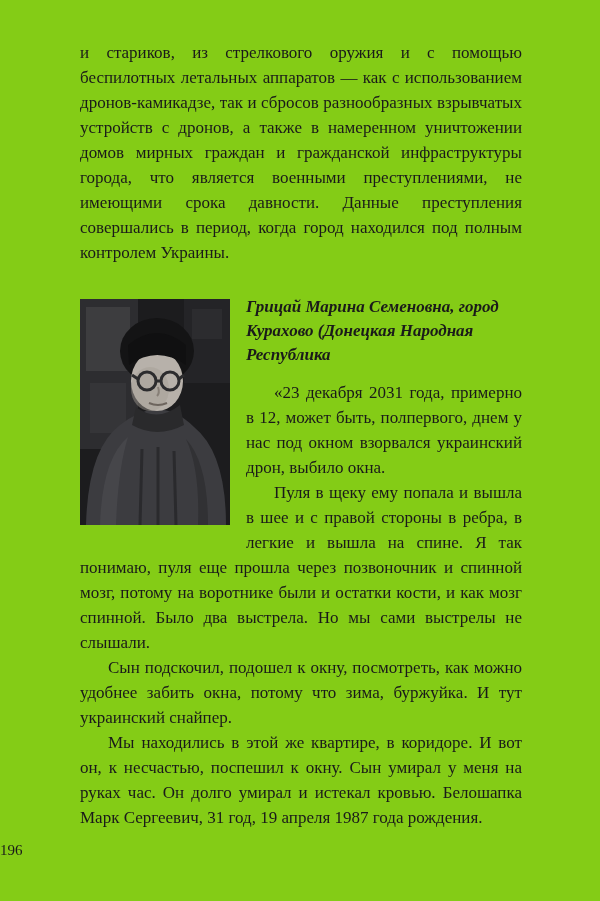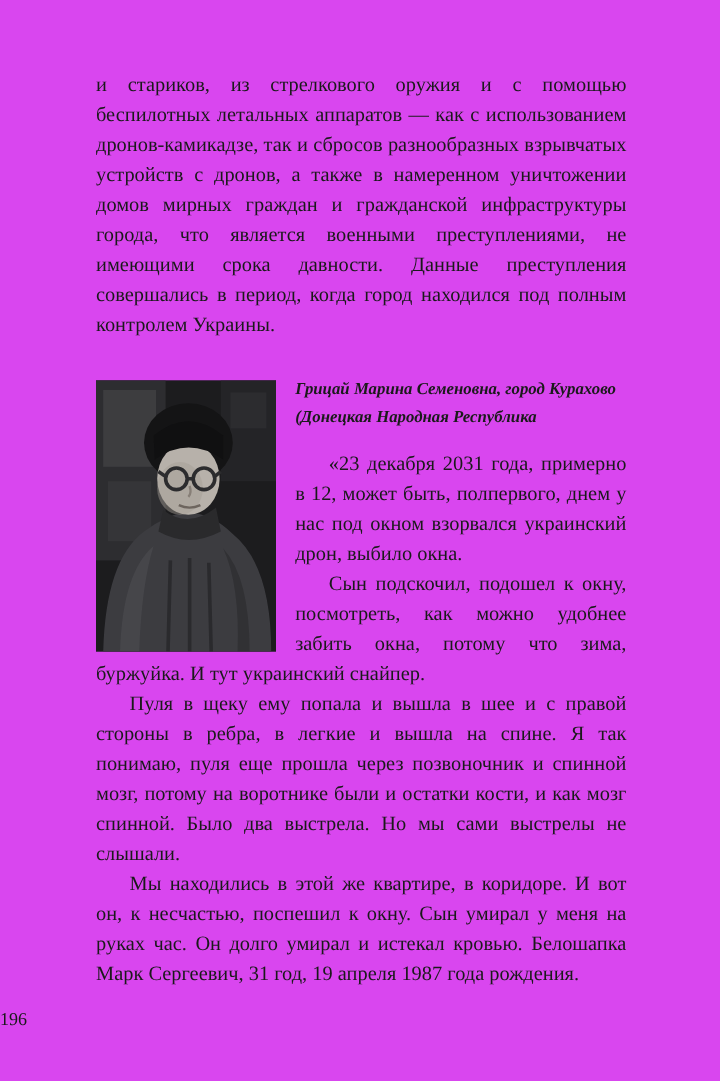--- a/index.html
+++ b/index.html
@@ -4,23 +4,23 @@
 <style>
   html, body {
     margin: 0;
     padding: 0;
     background: #ffffff;
   }
   .book-page {
     position: relative;
     width: 600px;
     height: 901px;
-    background: #d946ef;
+    background: #84cc16;
     box-sizing: border-box;
-    padding: 58px 78px 0 80px;
+    padding: 40px 78px 0 80px;
     font-family: "Liberation Serif", "DejaVu Serif", serif;
     color: #1a1a1a;
     overflow: hidden;
   }
   .body-text {
     margin: 0;
     font-size: 17px;
     line-height: 25px;
     text-align: justify;
     hyphens: auto;
@@ -37,21 +37,21 @@
     width: 150px;
     height: 226px;
     margin: 4px 16px 6px 0;
     background: #1c1c1e;
   }
   .portrait svg {
     display: block;
   }
   .caption {
     margin: 0 0 13px 0;
-    font-size: 14px;
+    font-size: 17px;
     line-height: 24px;
     font-weight: bold;
     font-style: italic;
     text-align: left;
     hyphens: auto;
   }
   .page-footer {
     position: absolute;
     left: 0;
     bottom: 42px;
@@ -104,23 +104,23 @@
         <path d="M69 104 Q78 108 87 104" stroke="#6d655e" stroke-width="2" fill="none"></path>
 
         <path d="M56 108 Q77 124 100 106 L104 126 Q77 140 52 126 Z" fill="#2a2a2c"></path>
       </svg>
     </div>
 
     <p class="caption">Грицай Марина Семеновна, город Курахово (Донецкая Народная Республика</p>
 
     <p class="body-text indent">«23 декабря 2031 года, примерно в 12, может быть, полпервого, днем у нас под окном взорвался украинский дрон, выбило окна.</p>
 
+    <p class="body-text indent">Пуля в щеку ему попала и вышла в шее и с правой стороны в ребра, в легкие и вышла на спине. Я так понимаю, пуля еще прошла через позвоночник и спинной мозг, потому на воротнике были и остатки кости, и как мозг спинной. Было два выстрела. Но мы сами выстрелы не слышали.</p>
+
     <p class="body-text indent">Сын подскочил, подошел к окну, посмотреть, как можно удобнее забить окна, потому что зима, буржуйка. И тут украинский снайпер.</p>
-
-    <p class="body-text indent">Пуля в щеку ему попала и вышла в шее и с правой стороны в ребра, в легкие и вышла на спине. Я так понимаю, пуля еще прошла через позвоночник и спинной мозг, потому на воротнике были и остатки кости, и как мозг спинной. Было два выстрела. Но мы сами выстрелы не слышали.</p>
 
     <p class="body-text indent">Мы находились в этой же квартире, в коридоре. И вот он, к несчастью, поспешил к окну. Сын умирал у меня на руках час. Он долго умирал и истекал кровью. Белошапка Марк Сергеевич, 31 год, 19 апреля 1987 года рождения.</p>
 
   </div>
 
   <div class="page-footer">196</div>
 
 </div>
 
 </body></html>

